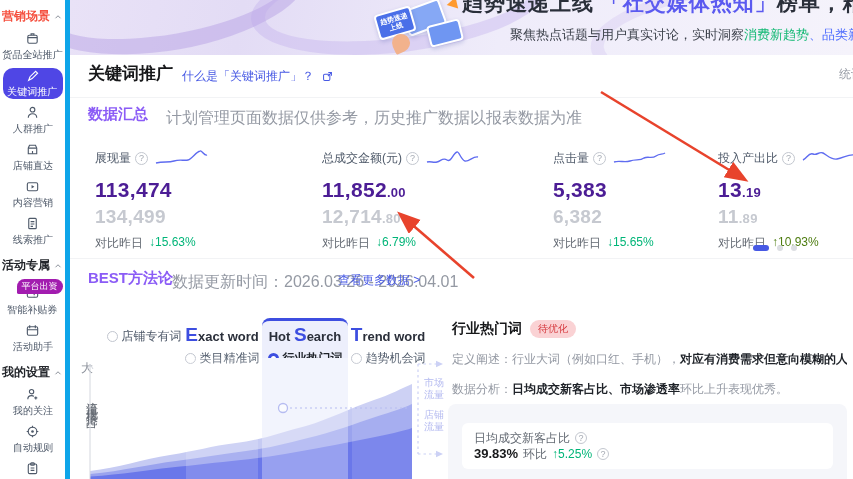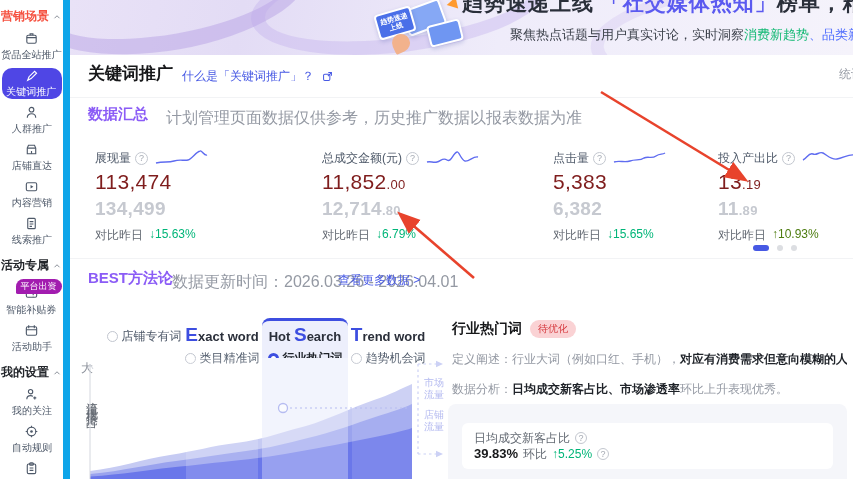--- a/index.html
+++ b/index.html
@@ -2,21 +2,21 @@
 <html><head>
 <meta charset="utf-8">
 <style>
   * { margin:0; padding:0; box-sizing:border-box; }
   body { background:#fff; }
   .stage { position:relative; width:853px; height:479px; overflow:hidden;
            font-family:"Liberation Sans","DejaVu Sans",sans-serif; background:#fff; color:#1f2329; }
 
   
   .sidebar { position:absolute; left:0; top:0; width:70px; height:479px; background:#fff;
-             border-right:7px solid #0ea5e9; z-index:6; display:flex; flex-direction:column; align-items:center; }
+             border-right:5px solid #0ea5e9; z-index:6; display:flex; flex-direction:column; align-items:center; }
   .side-header { display:flex; align-items:center; gap:3px; font-size:12px; font-weight:bold; color:#23262b; margin-top:10px; }
   .side-header.red span.hd { color:#f5503f; }
   .side-header .chev svg { display:block; }
   .side-item { width:64px; height:34px; margin-top:6px; display:flex; flex-direction:column; align-items:center;
                justify-content:center; gap:2px; cursor:pointer; position:relative; }
   .side-item .side-label { font-size:10.5px; color:#4e5969; white-space:nowrap; transform:scale(.96); }
   .side-item.active { background:#4f46e5; border-radius:10px; height:38px; width:60px; }
   .side-item.active .side-label { color:#fff; }
   .side-ic { height:15px; display:flex; align-items:center; }
   .badge-platform { position:absolute; top:-7px; left:16px; background:#a21caf; color:#fff; font-size:9px;
@@ -61,21 +61,21 @@
   .more-link { position:absolute; left:268px; top:272px; font-size:12px; color:#4759e4; cursor:pointer; }
 
   
   .metric { position:absolute; top:148px; width:190px; }
   .m1{left:25px;} .m2{left:252px;} .m3{left:483px;} .m4{left:648px;}
   .m-label-row { display:flex; align-items:center; gap:4px; height:20px; }
   .m-label { font-size:12px; color:#4e5969; white-space:nowrap; }
   .qmark { width:13px; height:13px; border:1px solid #c3c7cf; border-radius:50%; color:#a5aab3; font-size:9px;
            display:inline-flex; align-items:center; justify-content:center; flex:0 0 auto; }
   .spark { margin-left:2px; }
-  .m-value { margin-top:2px; font-size:21px; font-weight:normal; color:#7f1d1d; letter-spacing:.3px; }
+  .m-value { margin-top:10px; font-size:21px; font-weight:bold; color:#4c1d95; letter-spacing:.3px; }
   .m-value .dec, .m-prev .dec { font-size:13px; }
   .m-prev { margin-top:4px; font-size:19px; font-weight:bold; color:#c6c9d0; letter-spacing:.3px; }
   .m-cmp { margin-top:7px; font-size:12px; color:#646a73; display:flex; gap:6px; }
   .chg.down { color:#00b578; } .chg.up { color:#4d7c0f; }
 
   .dots { position:absolute; left:683px; top:245px; display:flex; gap:8px; align-items:center; }
   .dot { width:6px; height:6px; border-radius:50%; background:#dcdee2; cursor:pointer; }
   .dot.on { width:16px; height:6px; border-radius:3px; background:#4759e4; }
 
   

